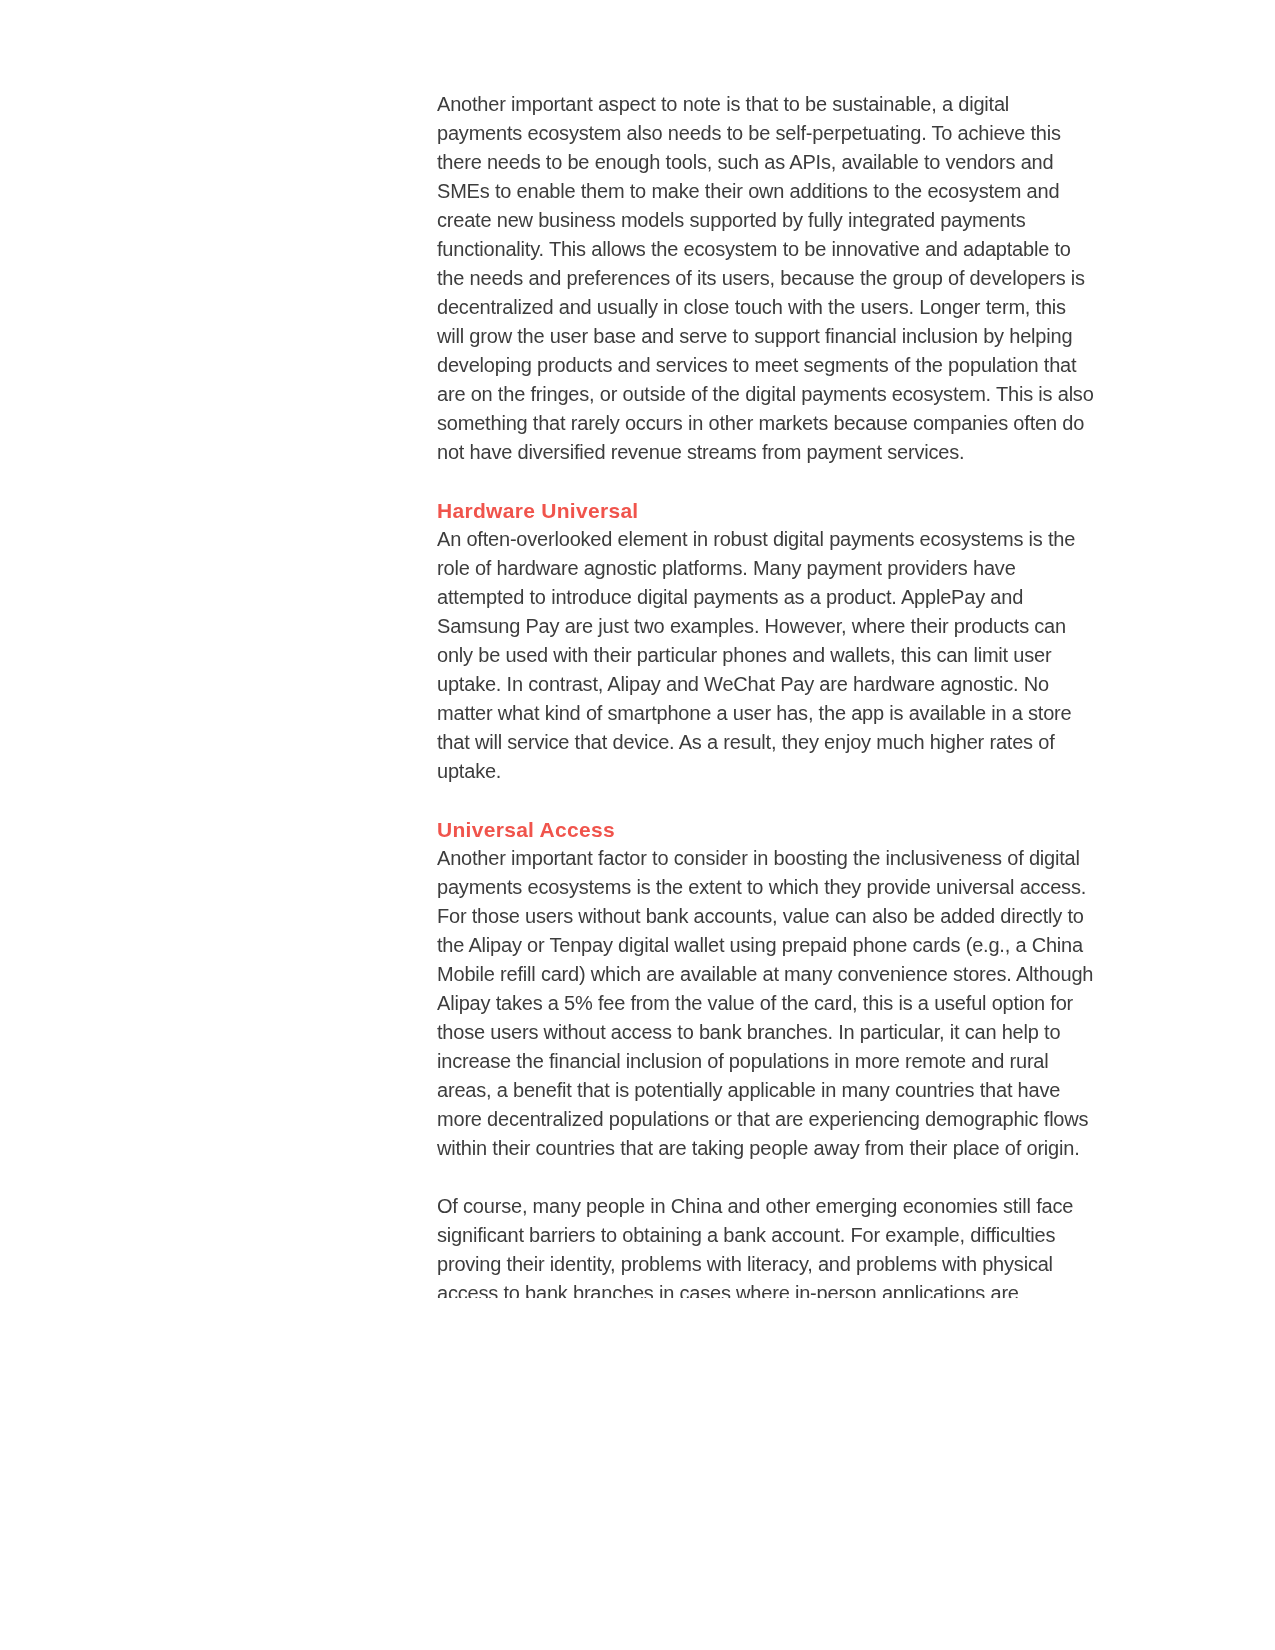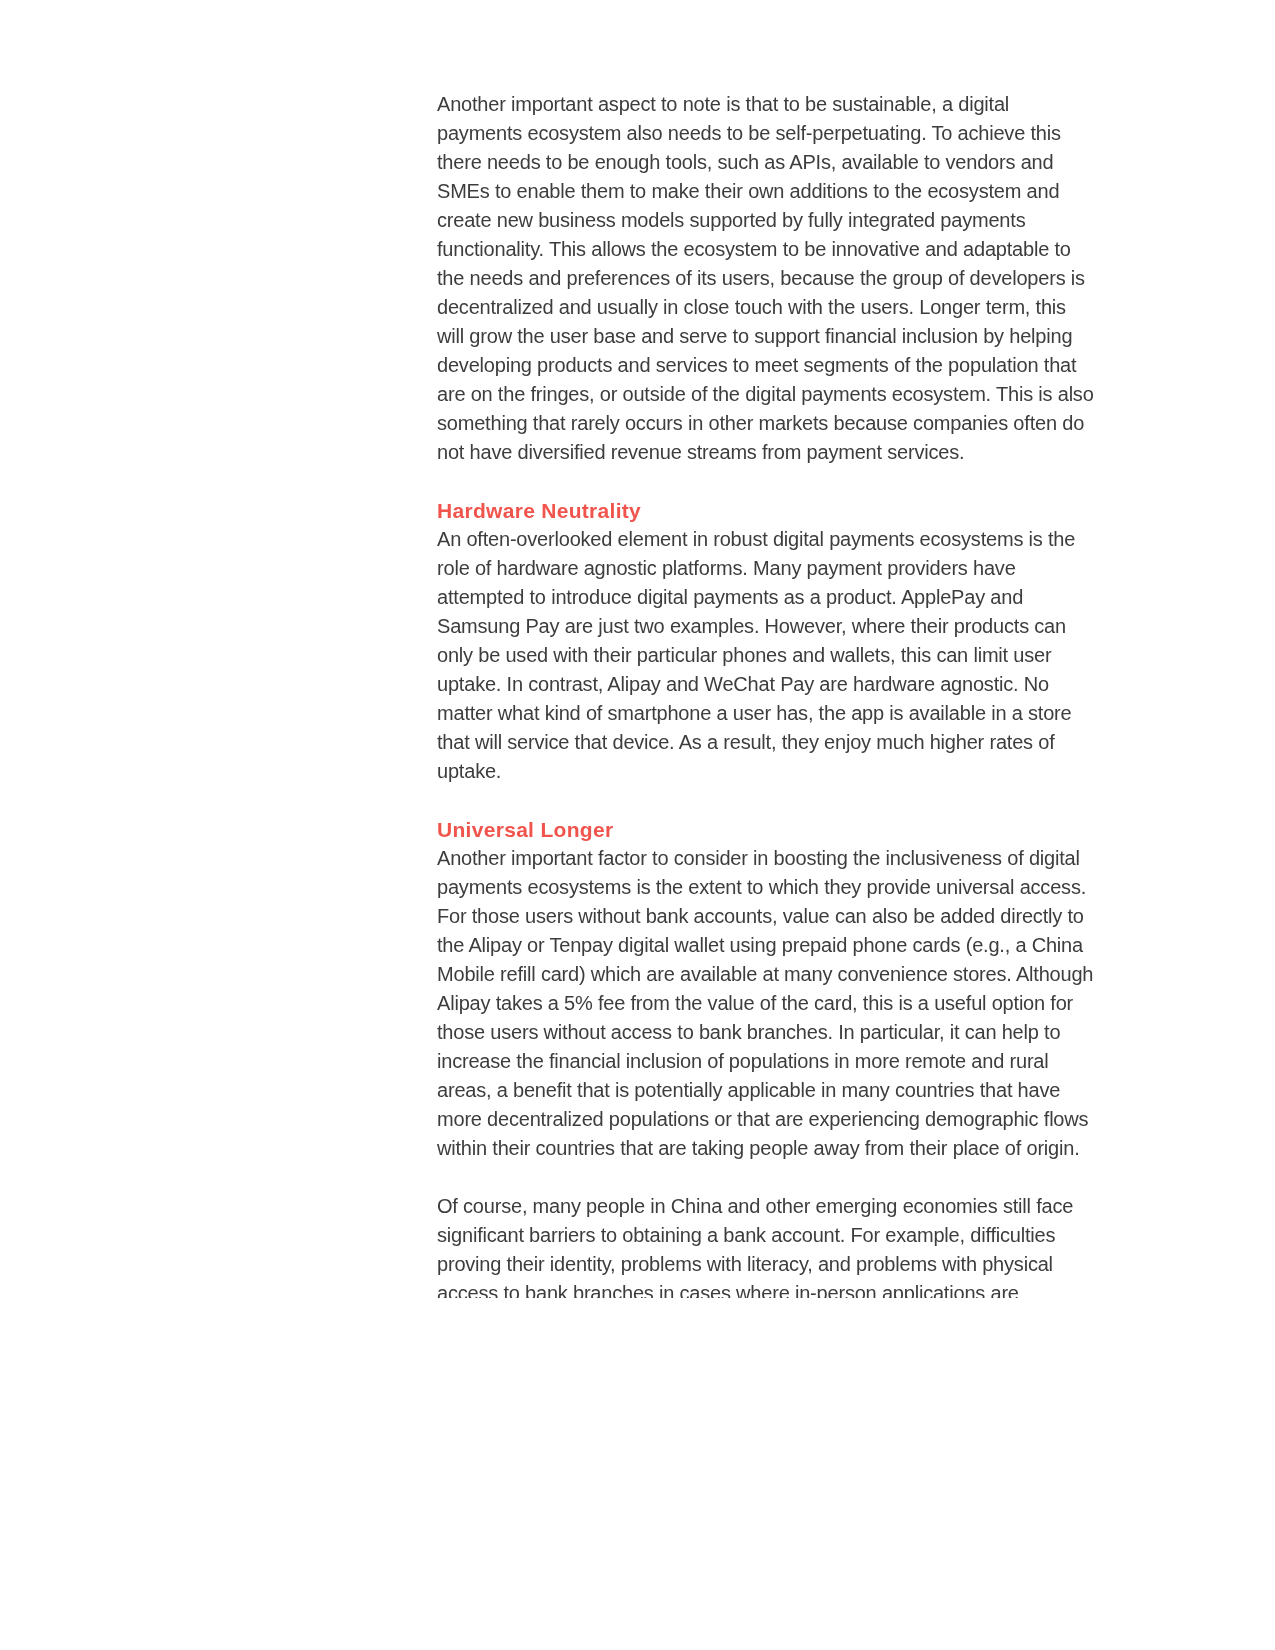--- a/index.html
+++ b/index.html
@@ -48,25 +48,25 @@
 </style>
 </head>
 <body>
 
 <div class="page">
 
   <div class="content">
 
     <p class="body-par">Another important aspect to note is that to be sustainable, a digital payments ecosystem also needs to be self-perpetuating. To achieve this there needs to be enough tools, such as APIs, available to vendors and SMEs to enable them to make their own additions to the ecosystem and create new business models supported by fully integrated payments functionality. This allows the ecosystem to be innovative and adaptable to the needs and preferences of its users, because the group of developers is decentralized and usually in close touch with the users. Longer term, this will grow the user base and serve to support financial inclusion by helping developing products and services to meet segments of the population that are on the fringes, or outside of the digital payments ecosystem. This is also something that rarely occurs in other markets because companies often do not have diversified revenue streams from payment services.</p>
 
-    <h2 class="section-heading">Hardware Neutrality</h2>
+    <h2 class="section-heading">Hardware Universal</h2>
 
     <p class="body-par">An often-overlooked element in robust digital payments ecosystems is the role of hardware agnostic platforms. Many payment providers have attempted to introduce digital payments as a product. ApplePay and Samsung Pay are just two examples. However, where their products can only be used with their particular phones and wallets, this can limit user uptake. In contrast, Alipay and WeChat Pay are hardware agnostic. No matter what kind of smartphone a user has, the app is available in a store that will service that device. As a result, they enjoy much higher rates of uptake.</p>
 
-    <h2 class="section-heading">Universal Longer</h2>
+    <h2 class="section-heading">Universal Access</h2>
 
     <p class="body-par">Another important factor to consider in boosting the inclusiveness of digital payments ecosystems is the extent to which they provide universal access. For those users without bank accounts, value can also be added directly to the Alipay or Tenpay digital wallet using prepaid phone cards (e.g., a China Mobile refill card) which are available at many convenience stores. Although Alipay takes a 5% fee from the value of the card, this is a useful option for those users without access to bank branches. In particular, it can help to increase the financial inclusion of populations in more remote and rural areas, a benefit that is potentially applicable in many countries that have more decentralized populations or that are experiencing demographic flows within their countries that are taking people away from their place of origin.</p>
 
     <p class="body-par">Of course, many people in China and other emerging economies still face significant barriers to obtaining a bank account. For example, difficulties proving their identity, problems with literacy, and problems with physical access to bank branches in cases where in-person applications are required can all pose obstacles. The ability to use a prepaid card to gain access to the digital payments ecosystem can significantly boost familiarity with, and confidence in, digital payments and will benefit financial inclusion in the long run. This is a useful lesson to note for other countries.</p>
 
   </div>
 
   <div class="page-number">55</div>
 
 </div>

